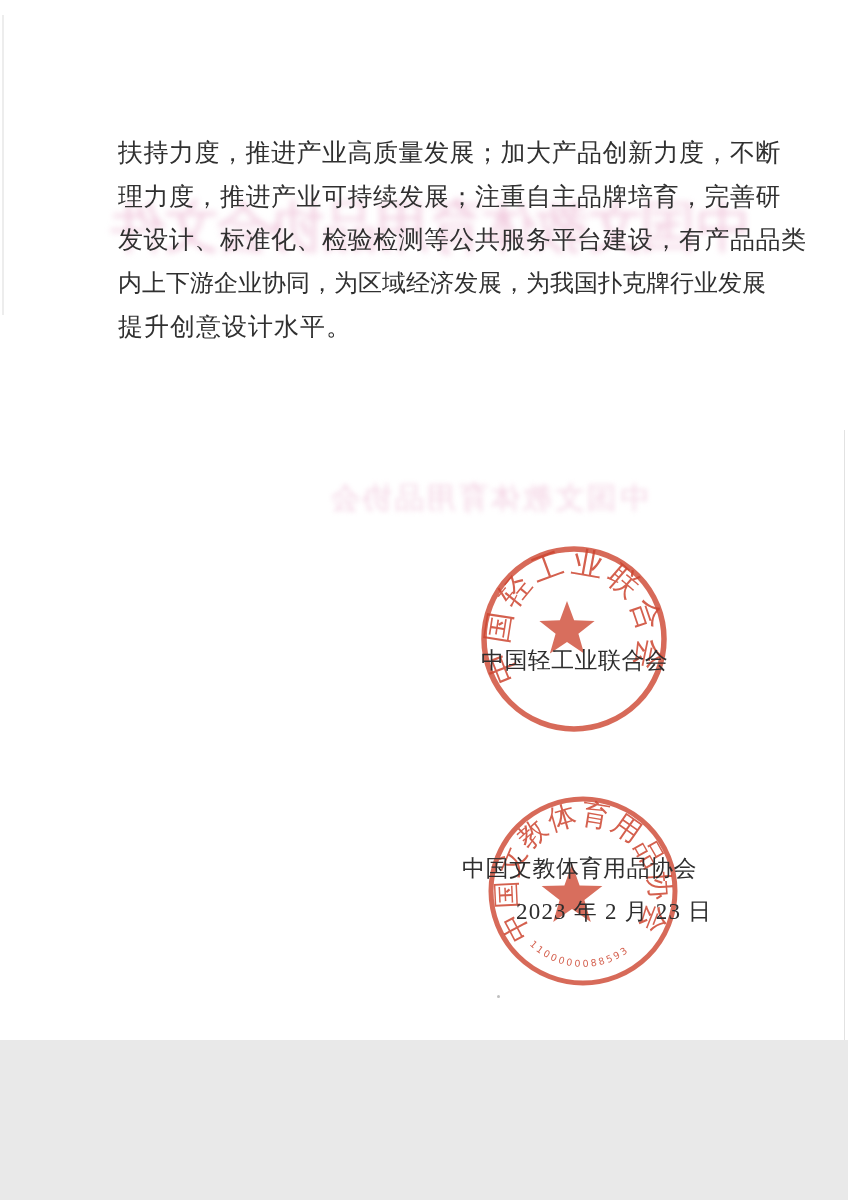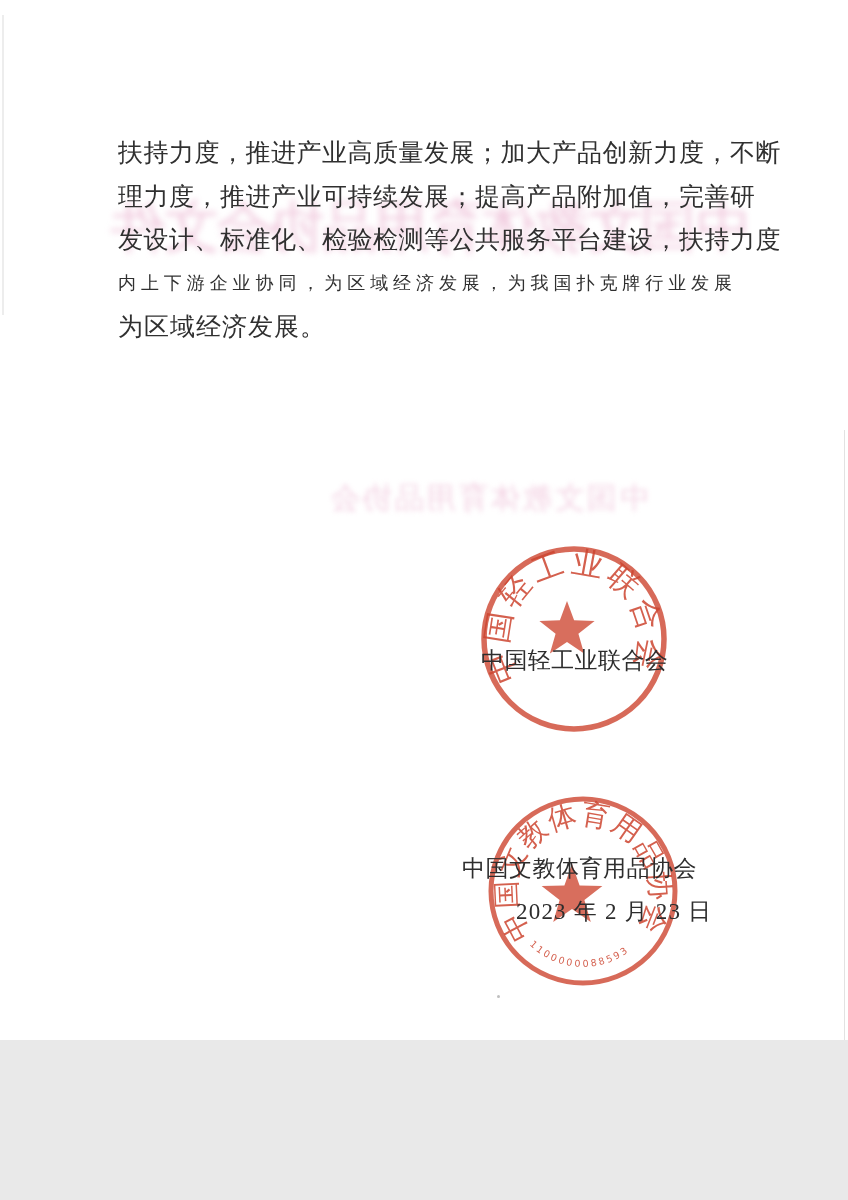--- a/index.html
+++ b/index.html
@@ -11,21 +11,21 @@
   
   .body-text{
     position:absolute;left:118px;top:131px;width:614px;z-index:3;
     color:#303030;
   }
   .body-line{
     height:43.6px;line-height:43.6px;font-size:25px;
     text-align:justify;text-align-last:justify;white-space:nowrap;
     letter-spacing:.5px;
   }
-  .body-line.tight{font-size:18px;letter-spacing:0;}
+  .body-line.tight{font-size:24px;letter-spacing:0;}
   .body-line.last{text-align-last:left;letter-spacing:1px;}
   
   .watermark{
     position:absolute;z-index:1;white-space:nowrap;
     transform:scaleX(-1);filter:blur(3px);
     color:rgba(228,154,192,0.5);pointer-events:none;
   }
   .wm-large{left:148px;top:190px;width:600px;font-size:56px;letter-spacing:-3px;}
   .wm-small{left:268px;top:478px;width:380px;font-size:30px;letter-spacing:2px;
             filter:blur(2.6px);color:rgba(228,154,192,0.42);}
@@ -56,24 +56,24 @@
   <div class="edge-left"></div>
   <div class="edge-right-faint"></div>
   <div class="edge-right-dark"></div>
   <div class="speck"></div>
 
   <div class="watermark wm-large">中国文教体育用品协会文件</div>
   <div class="watermark wm-small">中国文教体育用品协会</div>
 
   <div class="body-text">
     <div class="body-line">扶持力度，推进产业高质量发展；加大产品创新力度，不断</div>
-    <div class="body-line">理力度，推进产业可持续发展；提高产品附加值，完善研</div>
-    <div class="body-line">发设计、标准化、检验检测等公共服务平台建设，扶持力度</div>
+    <div class="body-line">理力度，推进产业可持续发展；注重自主品牌培育，完善研</div>
+    <div class="body-line">发设计、标准化、检验检测等公共服务平台建设，有产品品类</div>
     <div class="body-line tight">内上下游企业协同，为区域经济发展，为我国扑克牌行业发展</div>
-    <div class="body-line last">为区域经济发展。</div>
+    <div class="body-line last">提升创意设计水平。</div>
   </div>
 
   <svg class="seal seal-1" width="194" height="194" viewBox="0 0 194 194">
     <defs>
       <path id="sealring1" d="M 42.9 133.9 A 66 66 0 1 1 151.1 133.9" fill="none"></path>
     </defs>
     <circle cx="97" cy="96" r="90" fill="none" stroke="#cd4530" stroke-width="5.5" opacity="0.8"></circle>
     <polygon points="90,58 97.1,77.3 117.6,78 101.4,90.7 107.1,110.5 90,99 72.9,110.5 78.6,90.7 62.4,78 82.9,77.3" fill="#cd4530" opacity="0.78"></polygon>
     <text font-size="31" fill="#cd4530" opacity="0.85" font-family="Liberation Serif, DejaVu Serif, serif">
       <textPath href="#sealring1" startOffset="0" textLength="276" lengthAdjust="spacing">中国轻工业联合会</textPath>

